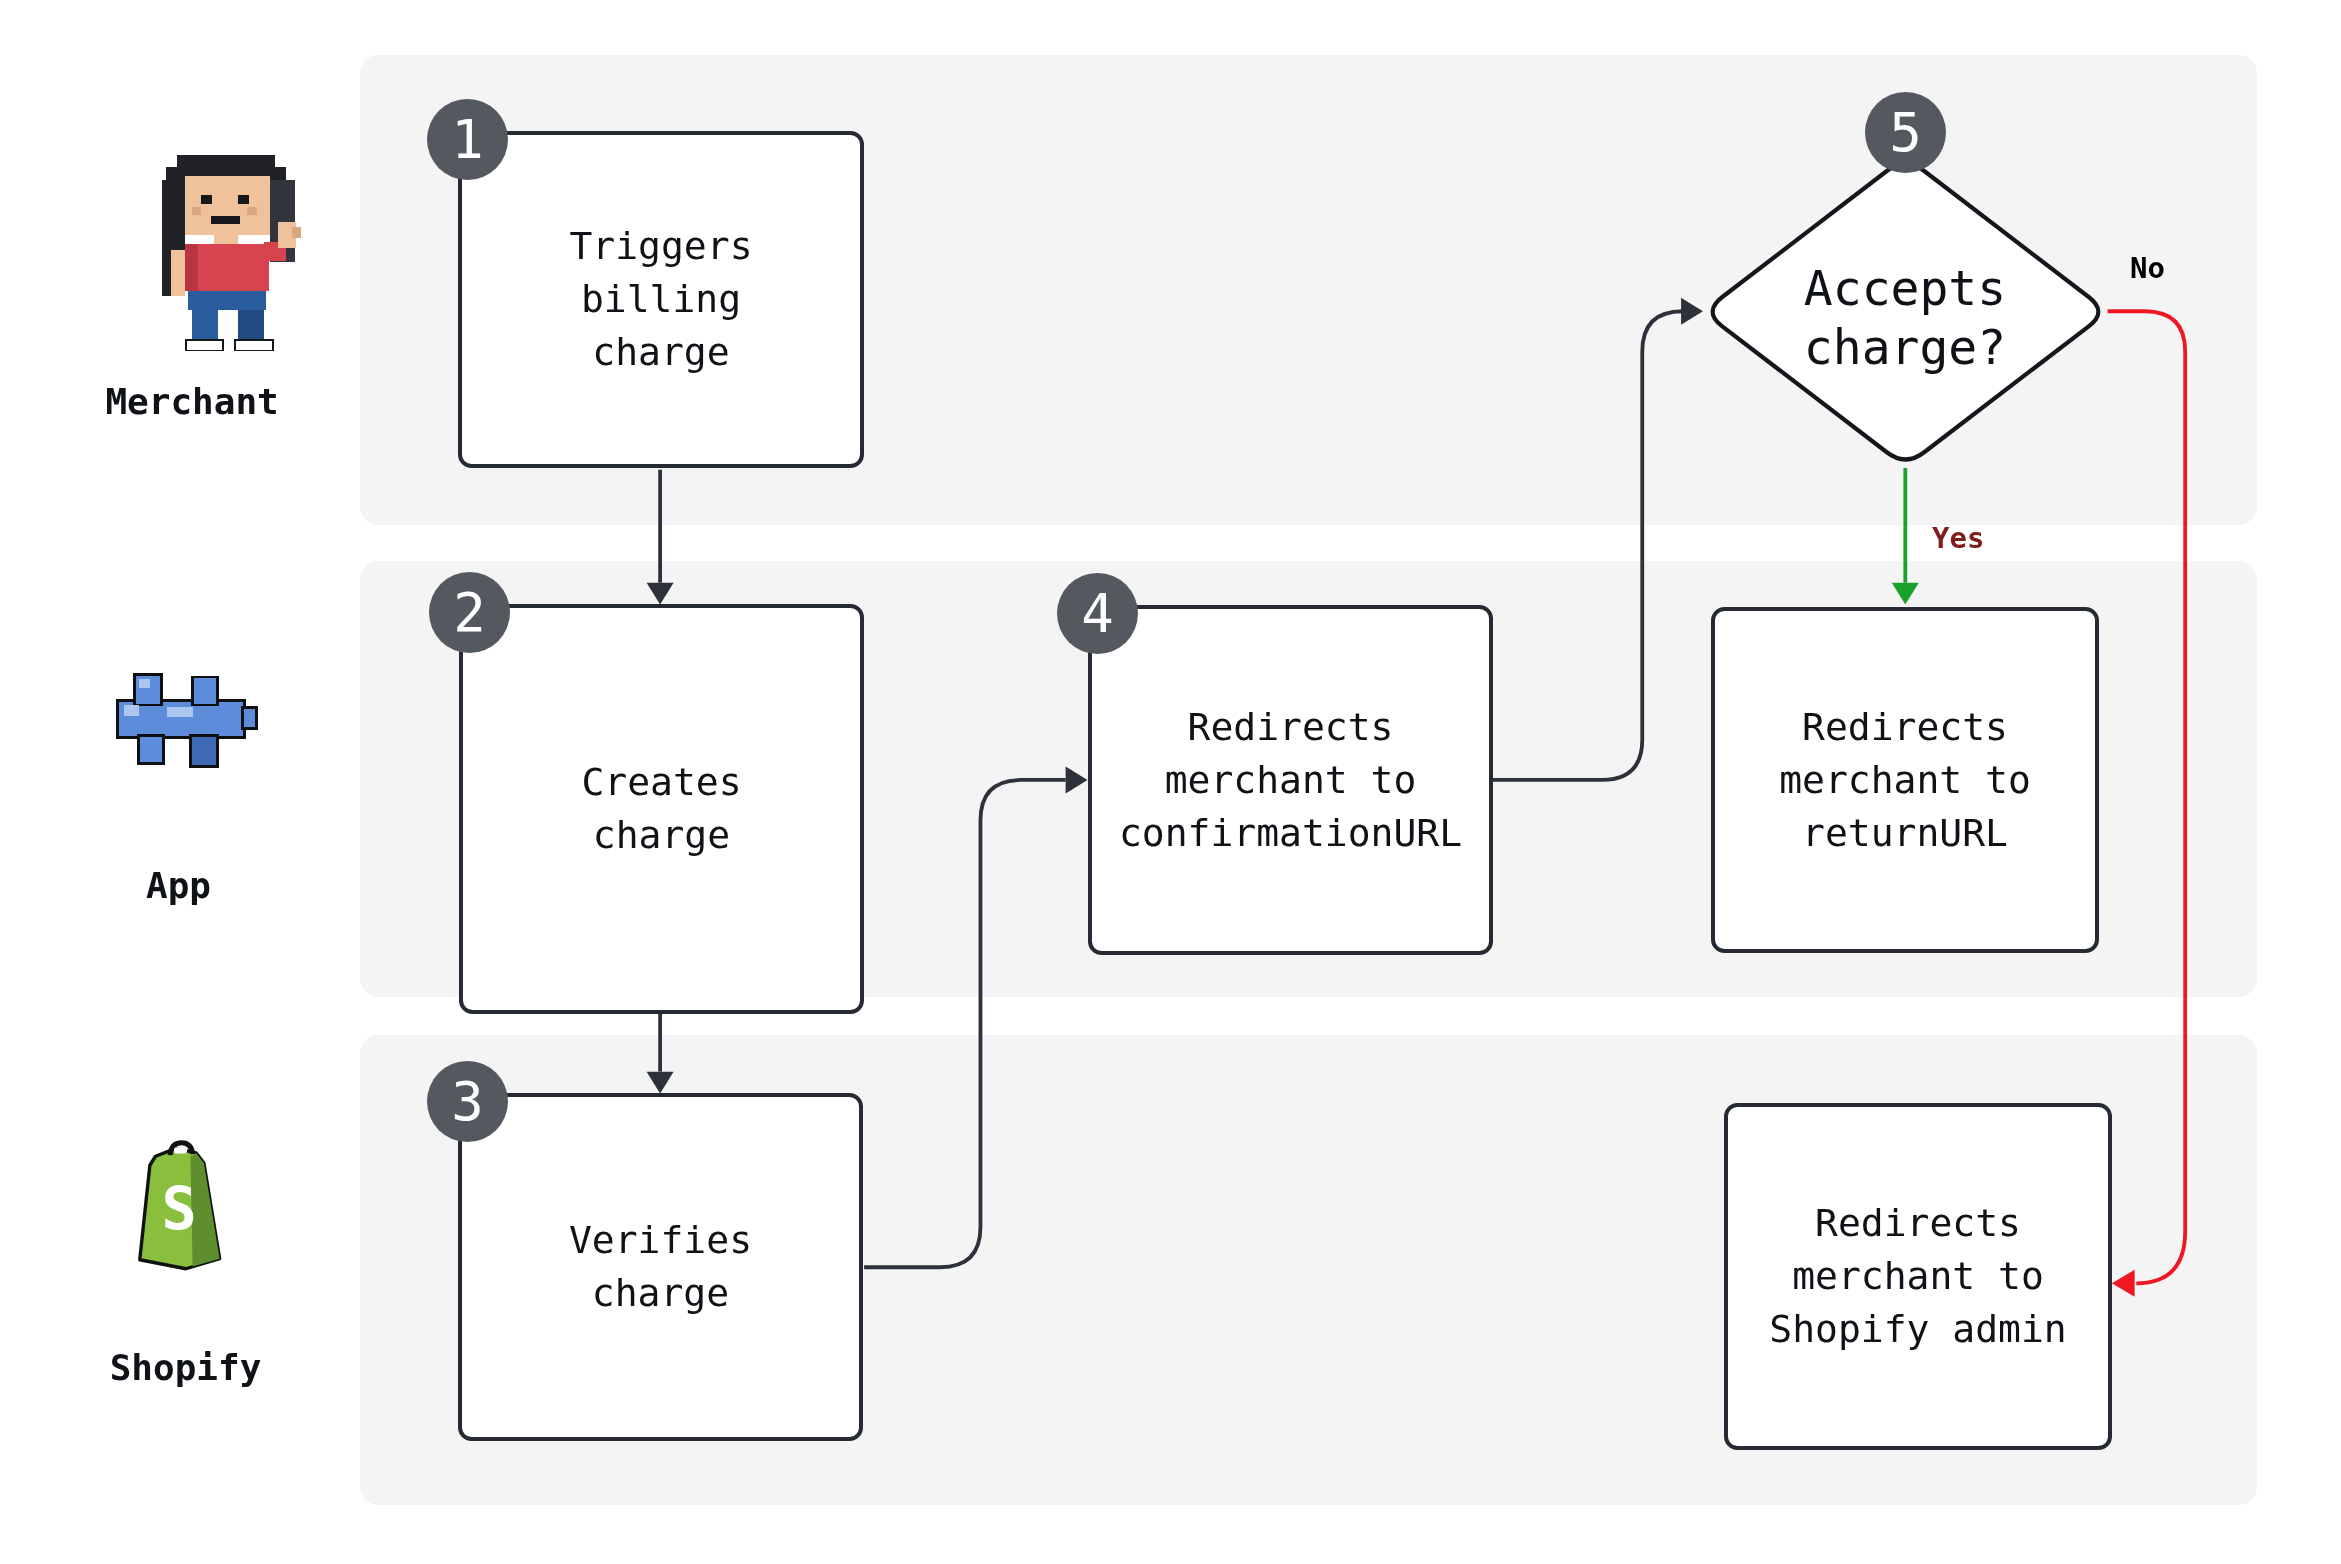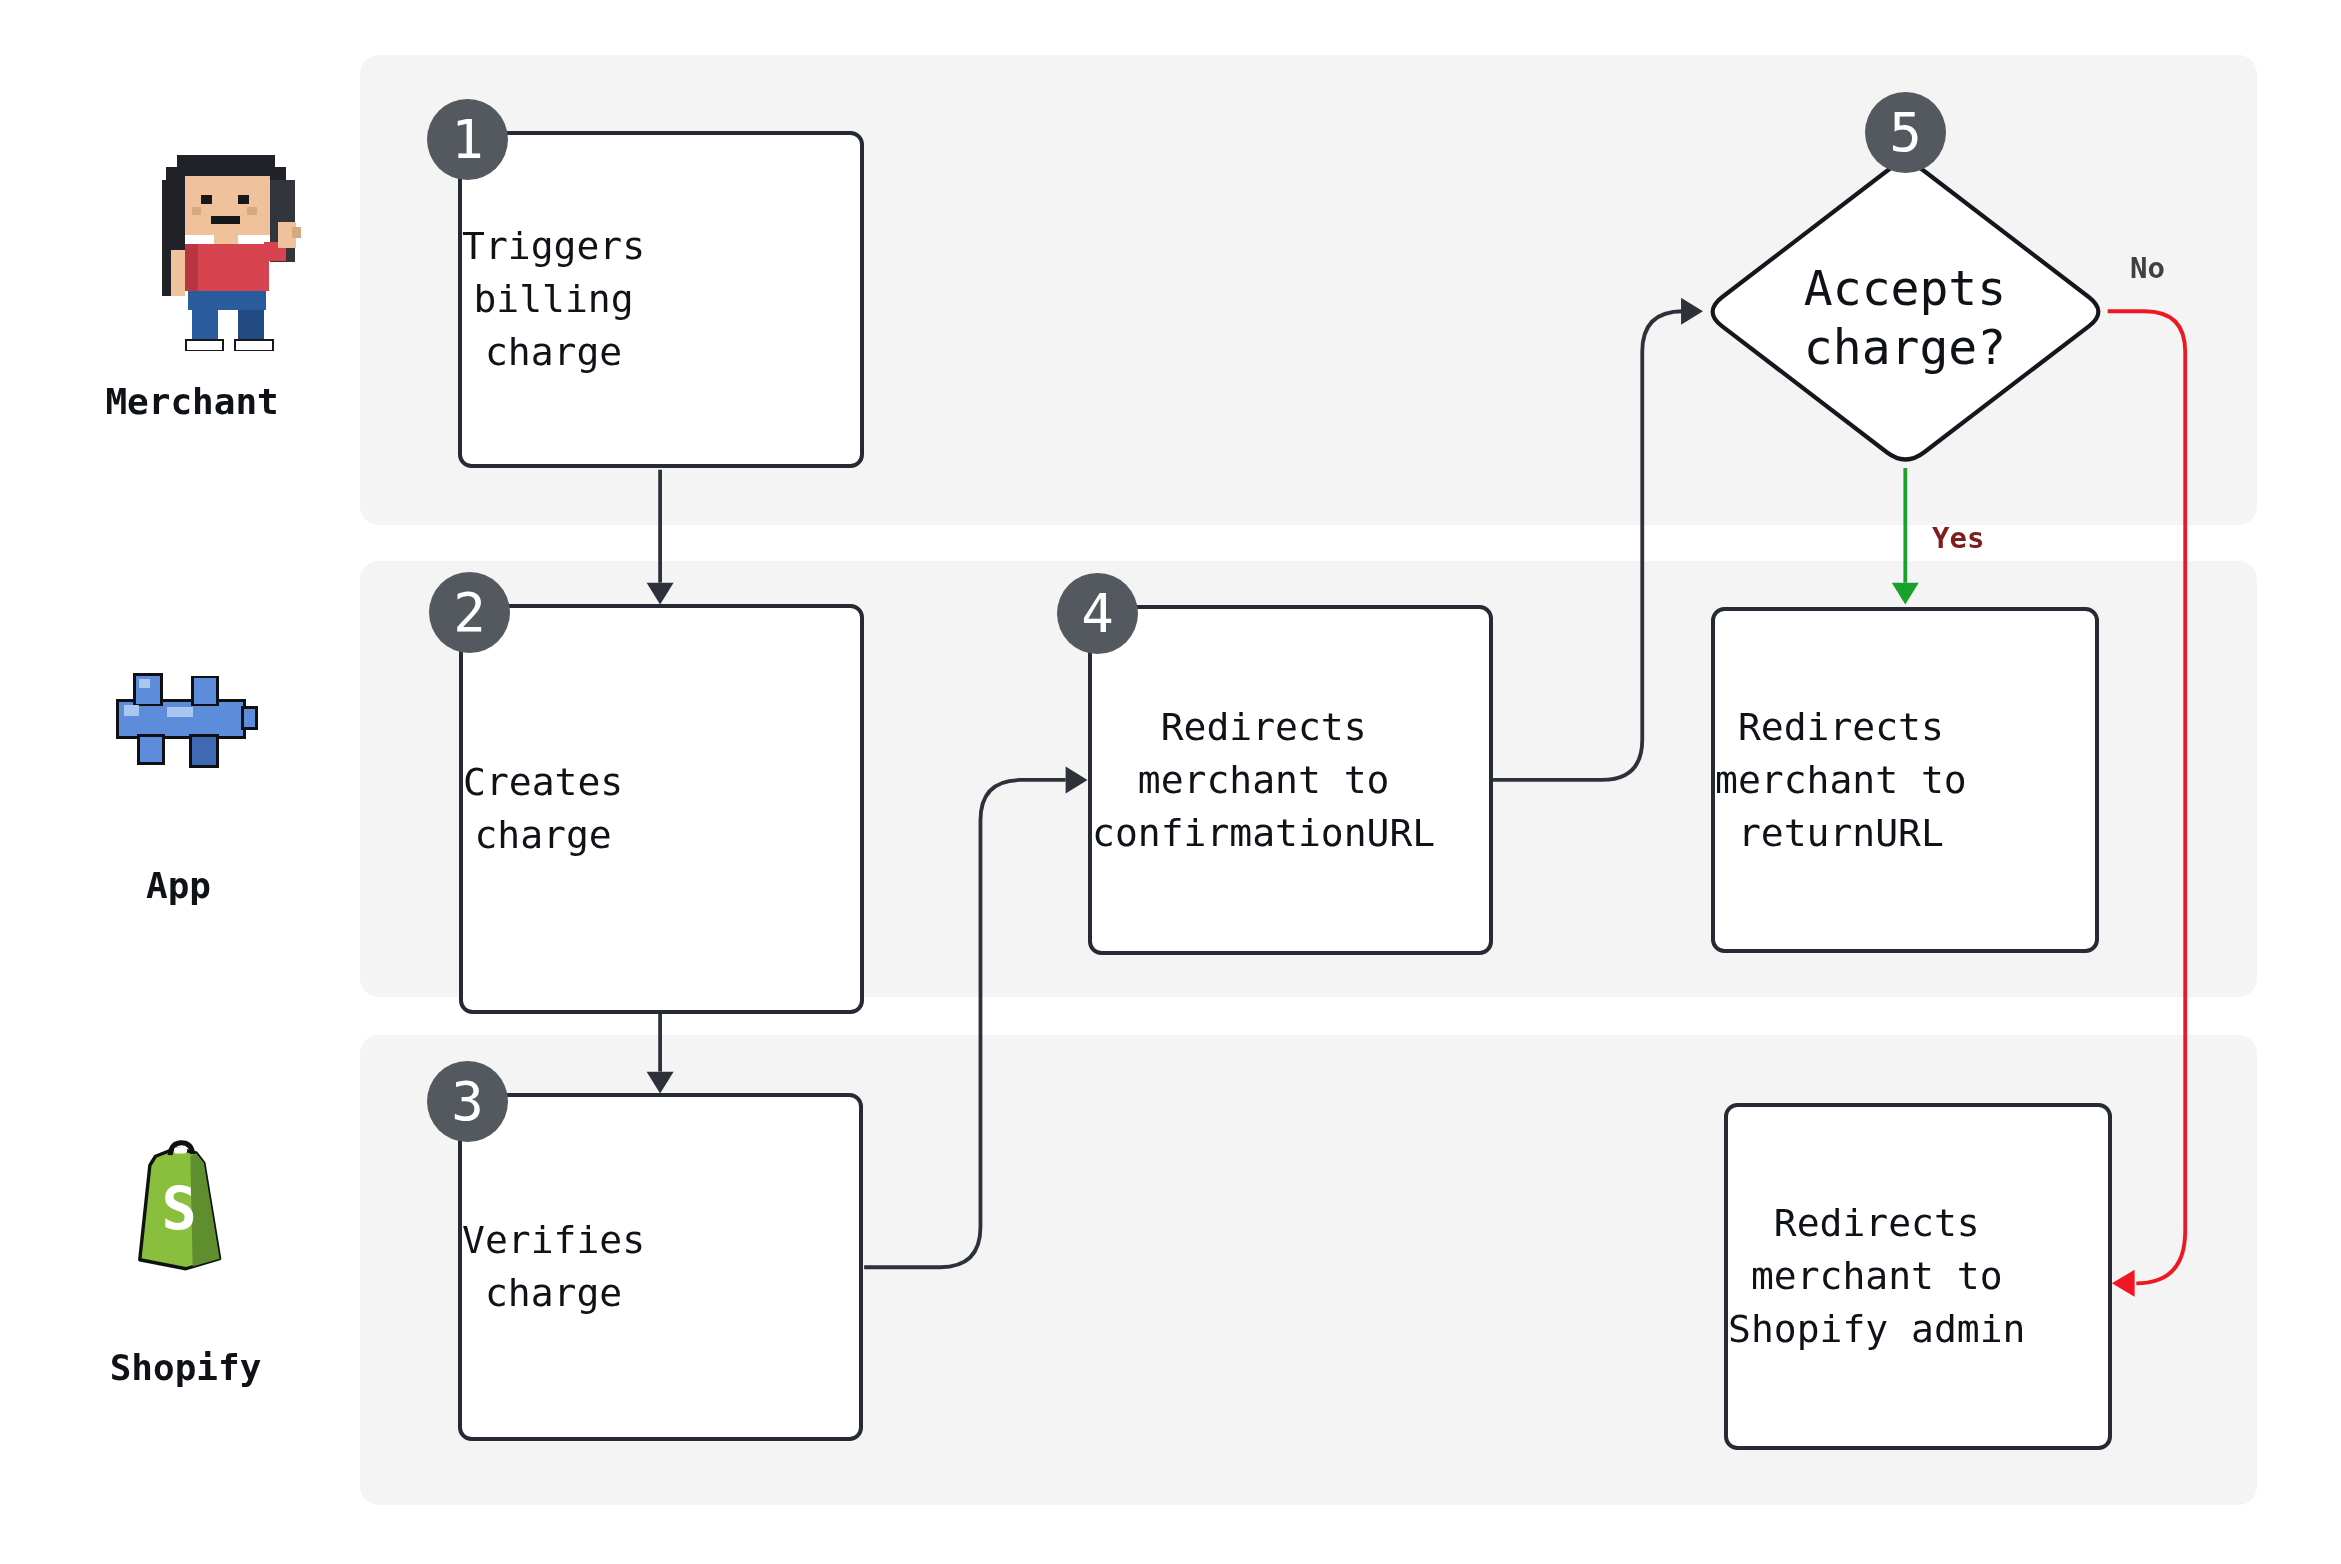--- a/index.html
+++ b/index.html
@@ -5,31 +5,31 @@
   html,body{margin:0;padding:0;background:#ffffff;}
   .canvas{position:relative;width:2342px;height:1565px;background:#ffffff;
     font-family:"DejaVu Sans Mono",monospace;color:#0f1216;overflow:hidden;}
   .lane{position:absolute;left:360px;width:1897px;background:#f4f4f5;border-radius:18.5px;z-index:1;}
   .lane-merchant{top:55px;height:470px;}
   .lane-app{top:561px;height:436px;}
   .lane-shopify{top:1035px;height:470px;}
   .actor-icon{position:absolute;z-index:2;}
   .actor-label{position:absolute;font-weight:bold;font-size:36px;text-align:center;width:337px;z-index:2;}
   .node{position:absolute;background:#ffffff;border:4.2px solid #262b33;border-radius:13.5px;
-    display:flex;align-items:center;box-sizing:border-box;z-index:3;}
+    display:flex;align-items:center;justify-content:center;box-sizing:border-box;z-index:3;}
   .node-text{white-space:pre-line;text-align:center;font-size:38px;line-height:53px;}
   .badge{position:absolute;width:81px;height:81px;border-radius:50%;background:#54585f;color:#ffffff;
     display:flex;align-items:center;justify-content:center;font-size:54px;z-index:5;}
   .arrows{position:absolute;left:0;top:0;z-index:2;}
   .diamond-svg{position:absolute;left:1678px;top:131px;z-index:3;}
   .diamond-text{position:absolute;left:1770px;top:259px;width:270px;text-align:center;
     font-size:48px;line-height:59px;white-space:pre-line;z-index:4;}
   .edge-label{position:absolute;font-size:29px;font-weight:bold;z-index:4;}
   .edge-label.yes{color:#7f1d1d;left:1916px;top:521px;margin-left:16px;}
-  .edge-label.no{color:#404040;left:2130px;top:251px;}
+  .edge-label.no{color:#000000;left:2130px;top:251px;}
   svg{display:block;}
 </style>
 </head>
 <body>
 
 <div class="canvas">
 
   <div class="lane lane-merchant"></div>
   <div class="lane lane-app"></div>
   <div class="lane lane-shopify"></div>

